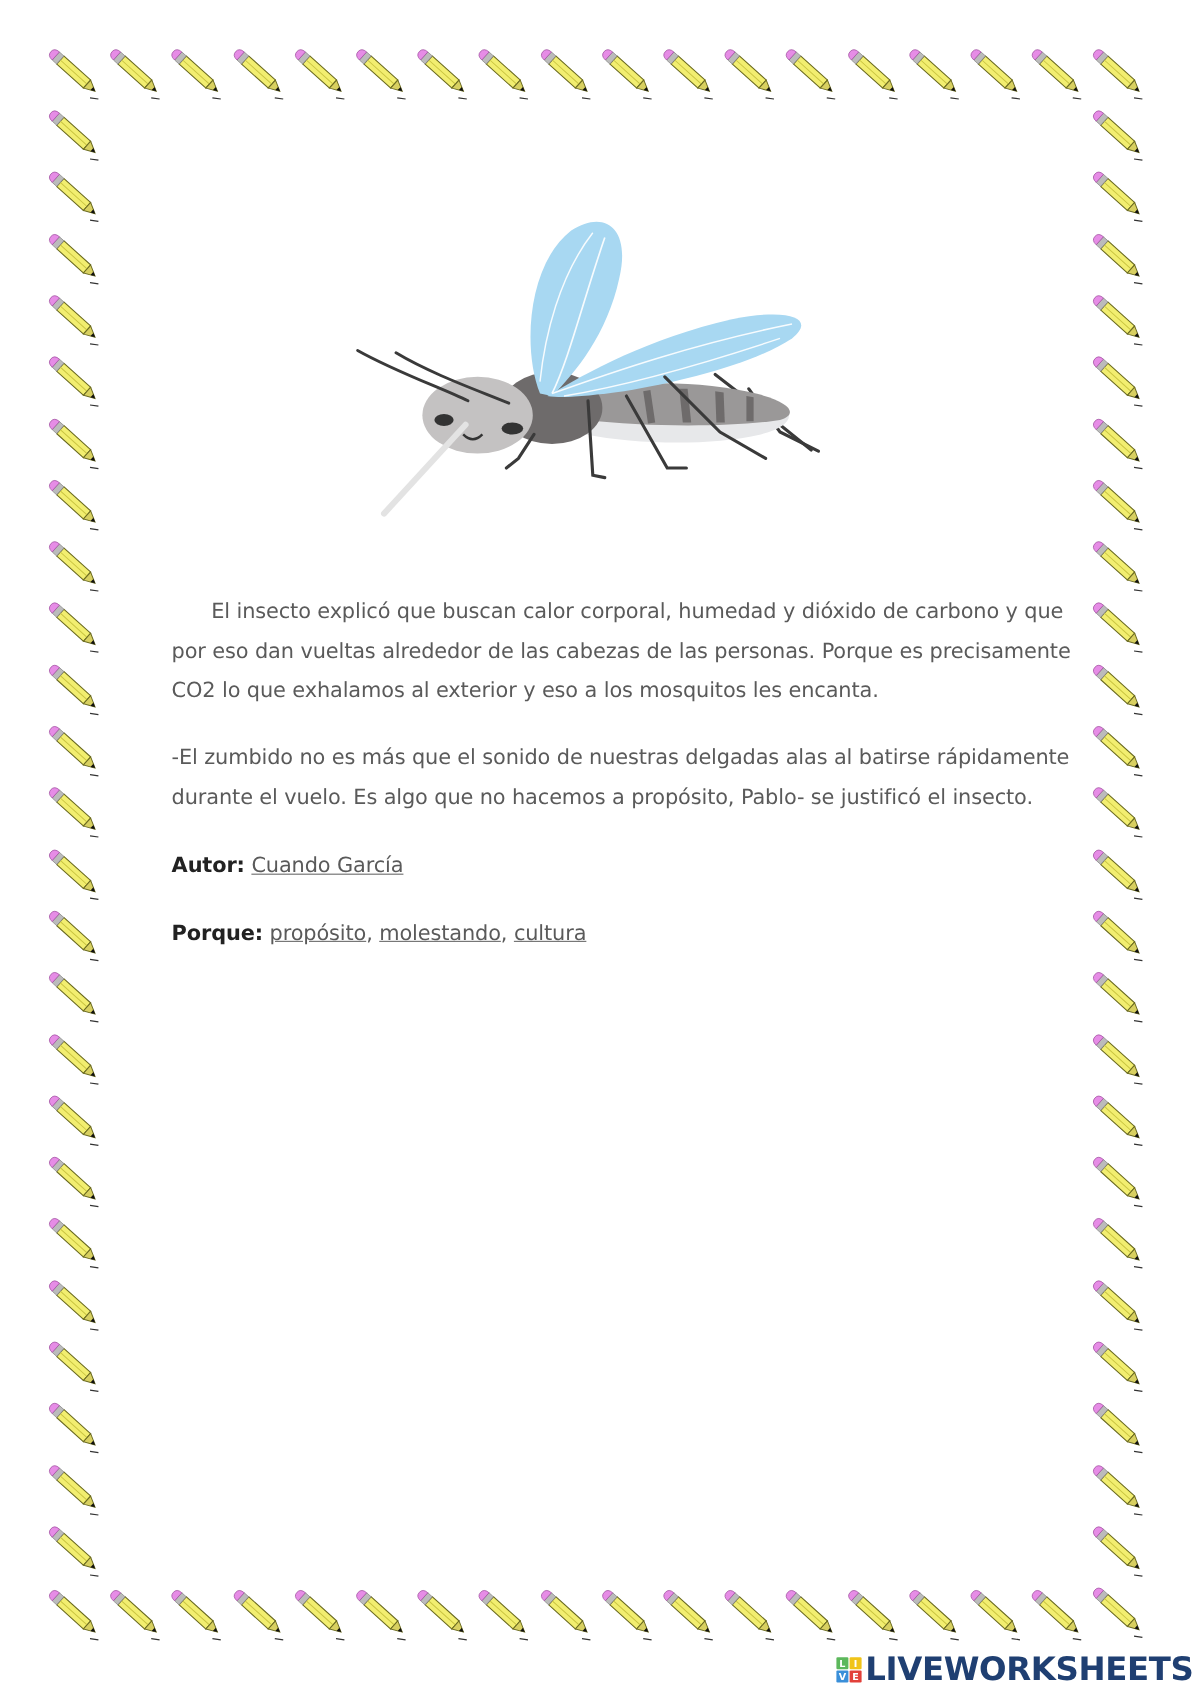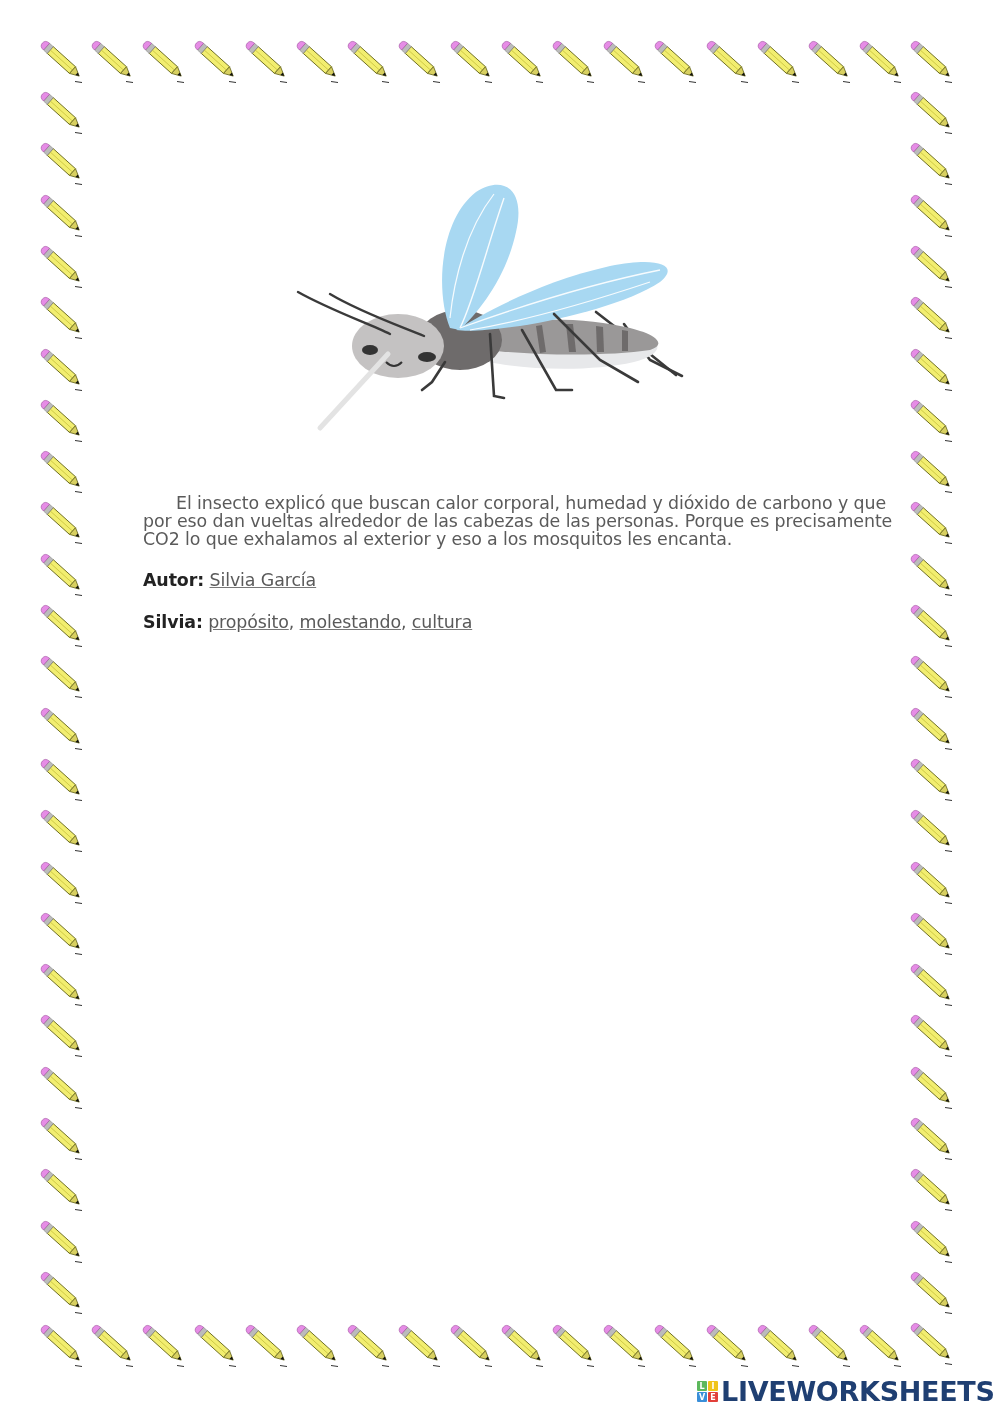--- a/index.html
+++ b/index.html
@@ -2,21 +2,21 @@
 <html><head>
 <meta charset="utf-8">
 <style>
   html, body { margin: 0; padding: 0; background: #ffffff; }
   body { width: 1000px; height: 1413px; position: relative; overflow: hidden;
          font-family: "DejaVu Sans", sans-serif; }
   .pencil { position: absolute; width: 48px; height: 46px; }
   .pencil svg { width: 48px; height: 46px; display: block; }
   #illustration { position: absolute; left: 290px; top: 150px; width: 410px; height: 290px; }
   #story { position: absolute; left: 143px; top: 494px; width: 760px;
-           font-size: 17.4px; line-height: 18px; color: #5a5a5a; letter-spacing: -0.1px; }
+           font-size: 17.4px; line-height: 33px; color: #5a5a5a; letter-spacing: -0.1px; }
   #story p { margin: 0 0 23.3px 0; }
   #story p.indent { text-indent: 33px; }
   .label { font-weight: bold; color: #222; }
   .link { color: #5a5a5a; text-decoration: underline; text-decoration-color: #777; }
   #logo { position: absolute; left: 697px; top: 1378px; display: flex; align-items: center; }
   .tiles { display: grid; grid-template-columns: 10px 10px; grid-template-rows: 10px 10px;
            gap: 1px; margin-right: 3px; }
   .tile { font-family: "DejaVu Sans", sans-serif; font-weight: bold; font-size: 8px; color: #fff;
           display: flex; align-items: center; justify-content: center; border-radius: 1px; }
   .logo-text { font-family: "DejaVu Sans", sans-serif; font-weight: bold; font-size: 27px;
@@ -1164,26 +1164,27 @@
     <ellipse cx="137" cy="207" rx="9" ry="5" fill="#333"></ellipse>
 
     <path d="M96 212 Q104 220 112 212" stroke="#333" stroke-width="2" fill="none"></path>
 
     <path d="M98 204 L30 278" stroke="#e3e3e3" stroke-width="5" stroke-linecap="round"></path>
   </svg>
 </div>
 
 <div id="story">
   <p class="indent">El insecto explicó que buscan calor corporal, humedad y dióxido de carbono y que por eso dan vueltas alrededor de las cabezas de las personas. Porque es precisamente CO2 lo que exhalamos al exterior y eso a los mosquitos les encanta.</p>
+  <p>-El zumbido no es más que el sonido de nuestras delgadas alas al batirse rápidamente durante el vuelo. Es algo que no hacemos a propósito, Pablo- se justificó el insecto.</p>
   <p>
     <span class="label">Autor:</span>
-    <span class="link">Silvia García</span>
+    <span class="link">Cuando García</span>
   </p>
   <p>
-    <span class="label">Silvia:</span>
+    <span class="label">Porque:</span>
     <span class="link">propósito</span><span>, </span><span class="link">molestando</span><span>, </span><span class="link">cultura</span>
   </p>
 </div>
 
 <div id="logo">
   <div class="tiles">
     <span class="tile" style="background: rgb(92, 184, 92);">L</span>
     <span class="tile" style="background: rgb(240, 196, 25);">I</span>
     <span class="tile" style="background: rgb(58, 143, 217);">V</span>
     <span class="tile" style="background: rgb(226, 64, 58);">E</span>

